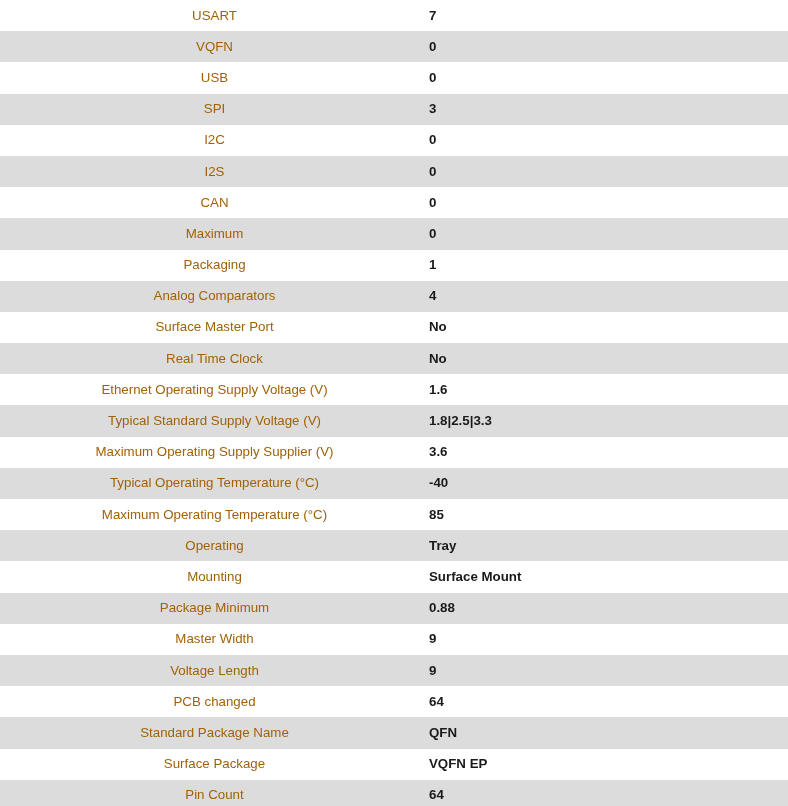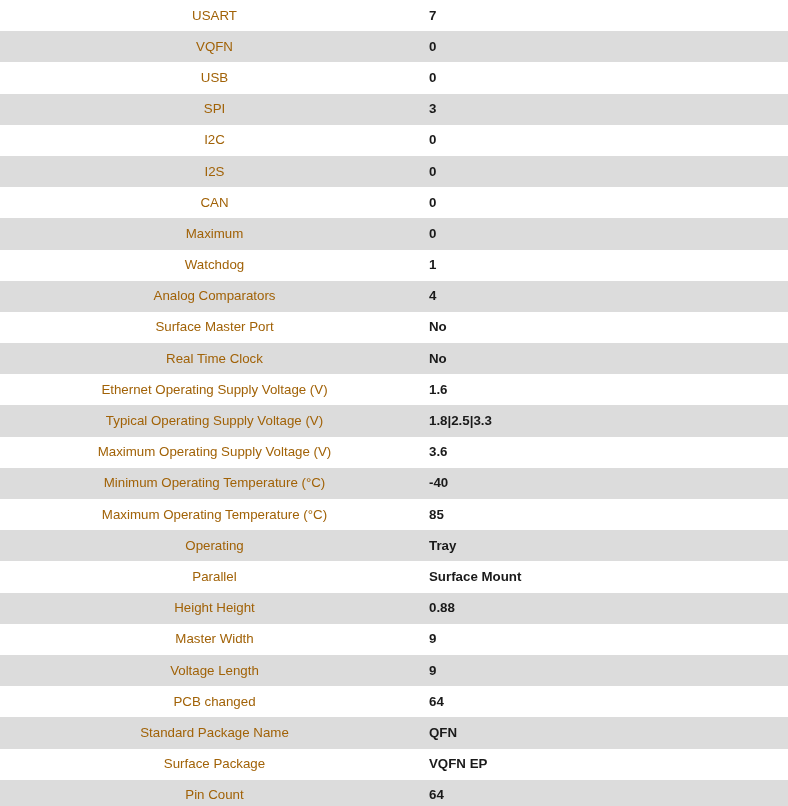--- a/index.html
+++ b/index.html
@@ -82,65 +82,65 @@
       </tr>
       <tr class="row-odd">
         <td class="attr-name">CAN</td>
         <td class="attr-value">0</td>
       </tr>
       <tr class="row-even">
         <td class="attr-name">Maximum</td>
         <td class="attr-value">0</td>
       </tr>
       <tr class="row-odd">
-        <td class="attr-name">Watchdog</td>
+        <td class="attr-name">Packaging</td>
         <td class="attr-value">1</td>
       </tr>
       <tr class="row-even">
         <td class="attr-name">Analog Comparators</td>
         <td class="attr-value">4</td>
       </tr>
       <tr class="row-odd">
         <td class="attr-name">Surface Master Port</td>
         <td class="attr-value">No</td>
       </tr>
       <tr class="row-even">
         <td class="attr-name">Real Time Clock</td>
         <td class="attr-value">No</td>
       </tr>
       <tr class="row-odd">
         <td class="attr-name">Ethernet Operating Supply Voltage (V)</td>
         <td class="attr-value">1.6</td>
       </tr>
       <tr class="row-even">
-        <td class="attr-name">Typical Operating Supply Voltage (V)</td>
+        <td class="attr-name">Typical Standard Supply Voltage (V)</td>
         <td class="attr-value">1.8|2.5|3.3</td>
       </tr>
       <tr class="row-odd">
-        <td class="attr-name">Maximum Operating Supply Voltage (V)</td>
+        <td class="attr-name">Maximum Operating Supply Supplier (V)</td>
         <td class="attr-value">3.6</td>
       </tr>
       <tr class="row-even">
-        <td class="attr-name">Minimum Operating Temperature (°C)</td>
+        <td class="attr-name">Typical Operating Temperature (°C)</td>
         <td class="attr-value">-40</td>
       </tr>
       <tr class="row-odd">
         <td class="attr-name">Maximum Operating Temperature (°C)</td>
         <td class="attr-value">85</td>
       </tr>
       <tr class="row-even">
         <td class="attr-name">Operating</td>
         <td class="attr-value">Tray</td>
       </tr>
       <tr class="row-odd">
-        <td class="attr-name">Parallel</td>
+        <td class="attr-name">Mounting</td>
         <td class="attr-value">Surface Mount</td>
       </tr>
       <tr class="row-even">
-        <td class="attr-name">Height Height</td>
+        <td class="attr-name">Package Minimum</td>
         <td class="attr-value">0.88</td>
       </tr>
       <tr class="row-odd">
         <td class="attr-name">Master Width</td>
         <td class="attr-value">9</td>
       </tr>
       <tr class="row-even">
         <td class="attr-name">Voltage Length</td>
         <td class="attr-value">9</td>
       </tr>

